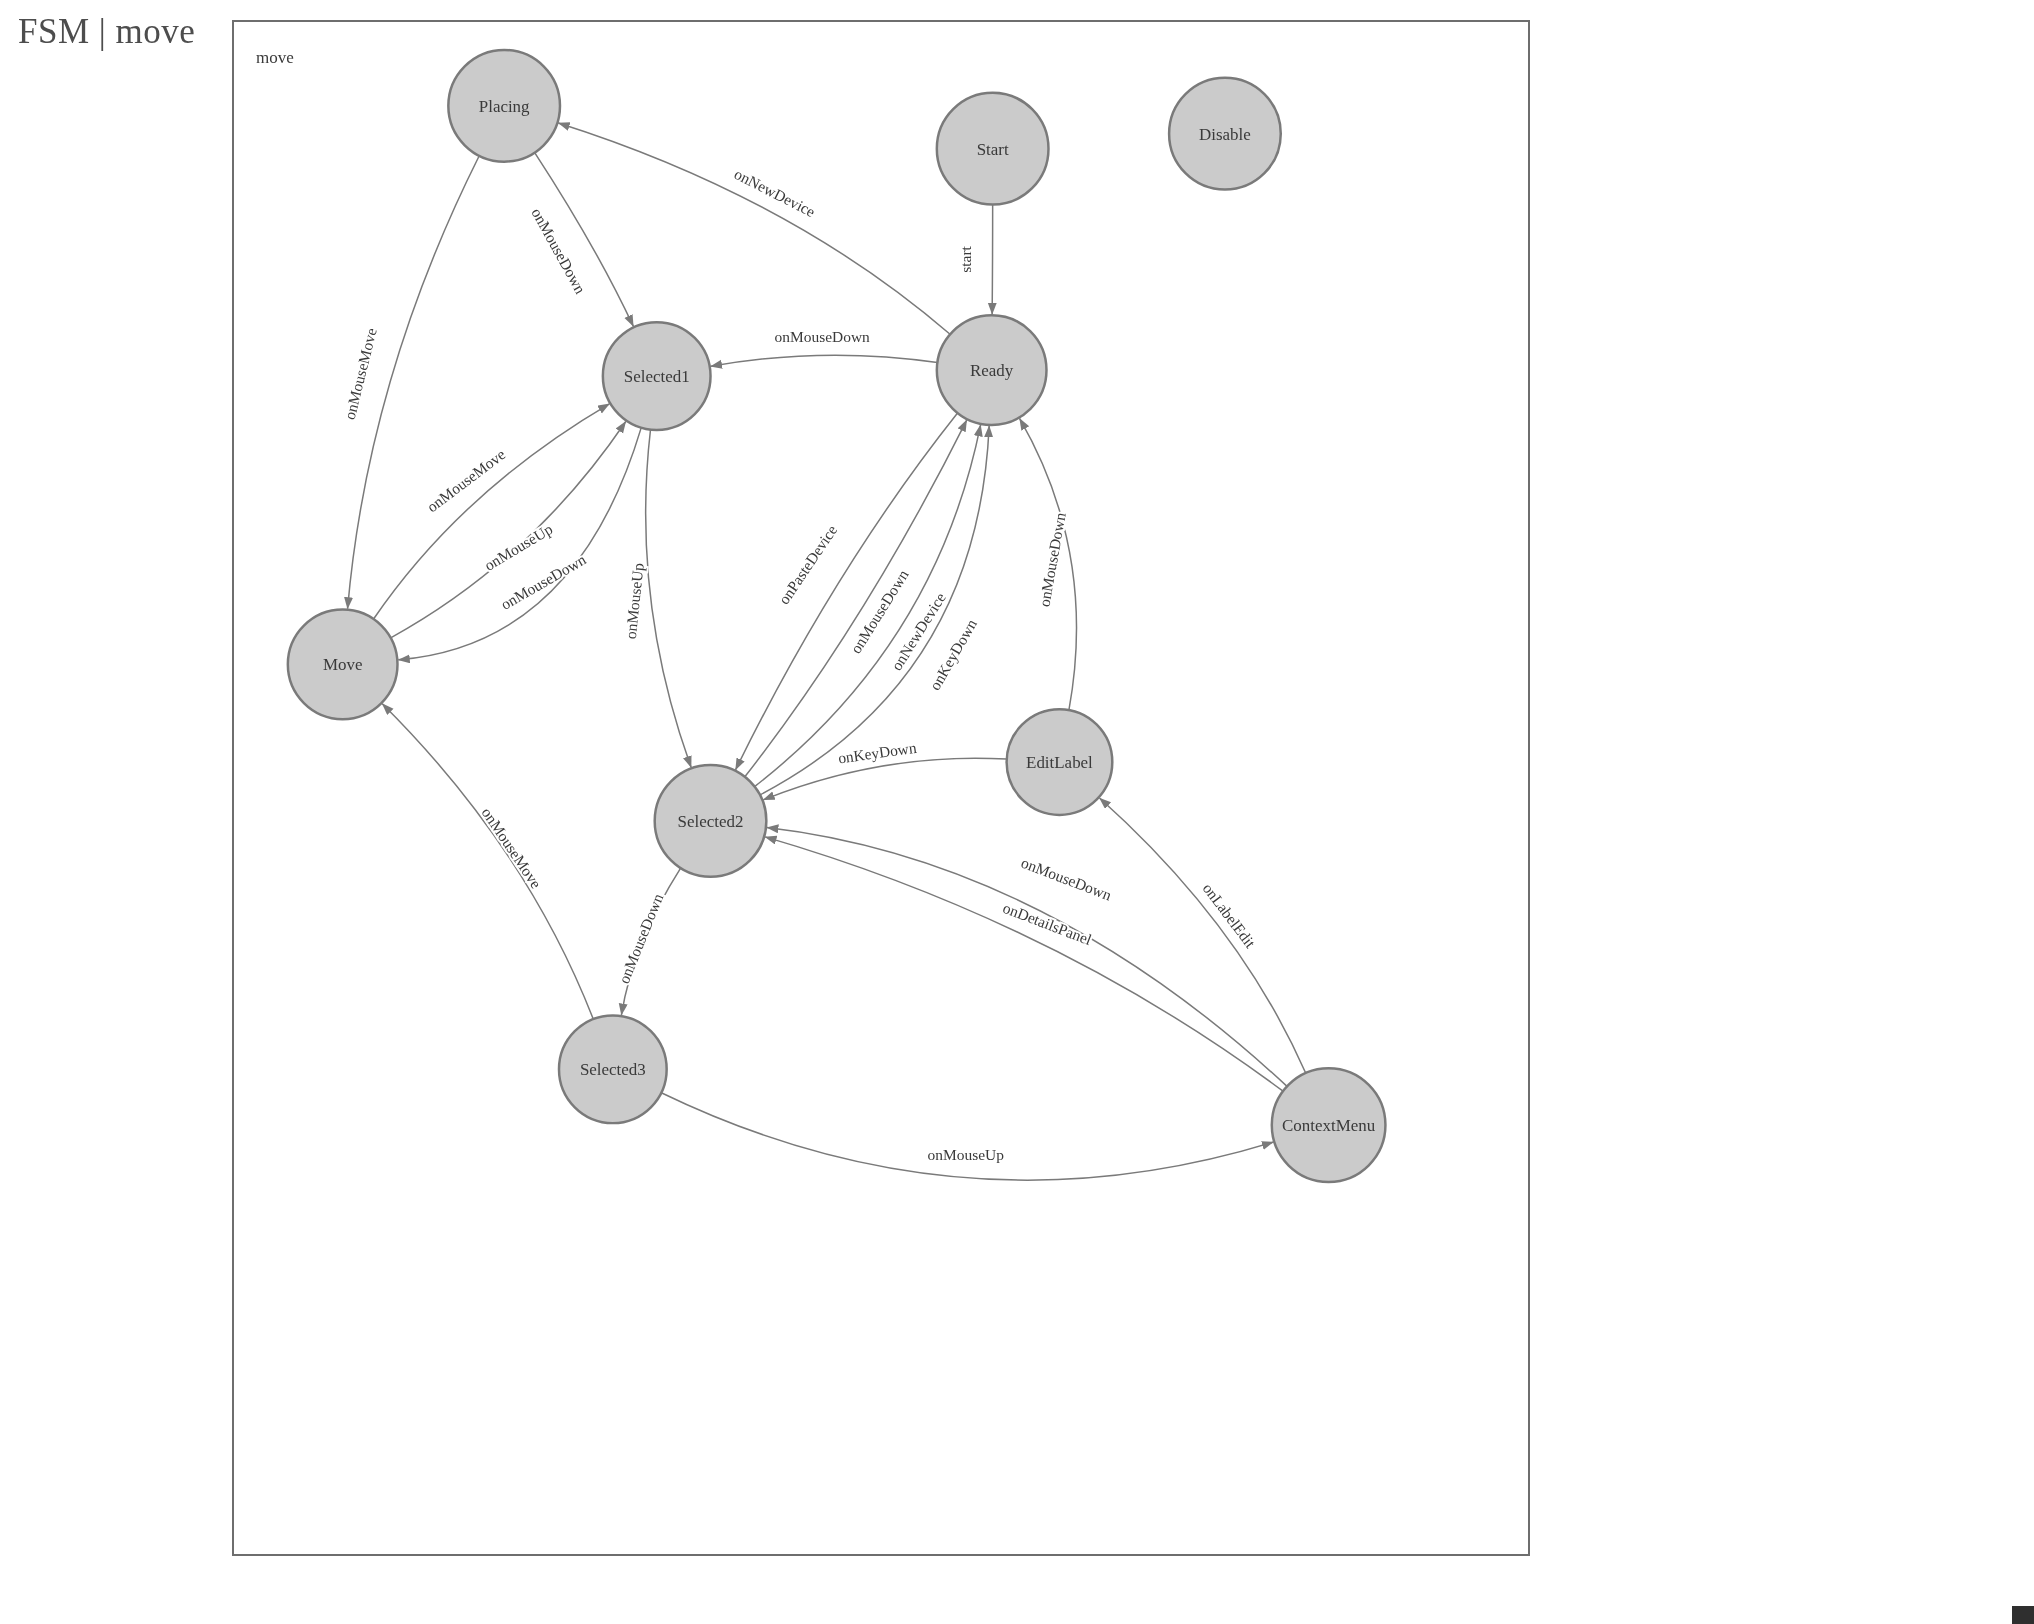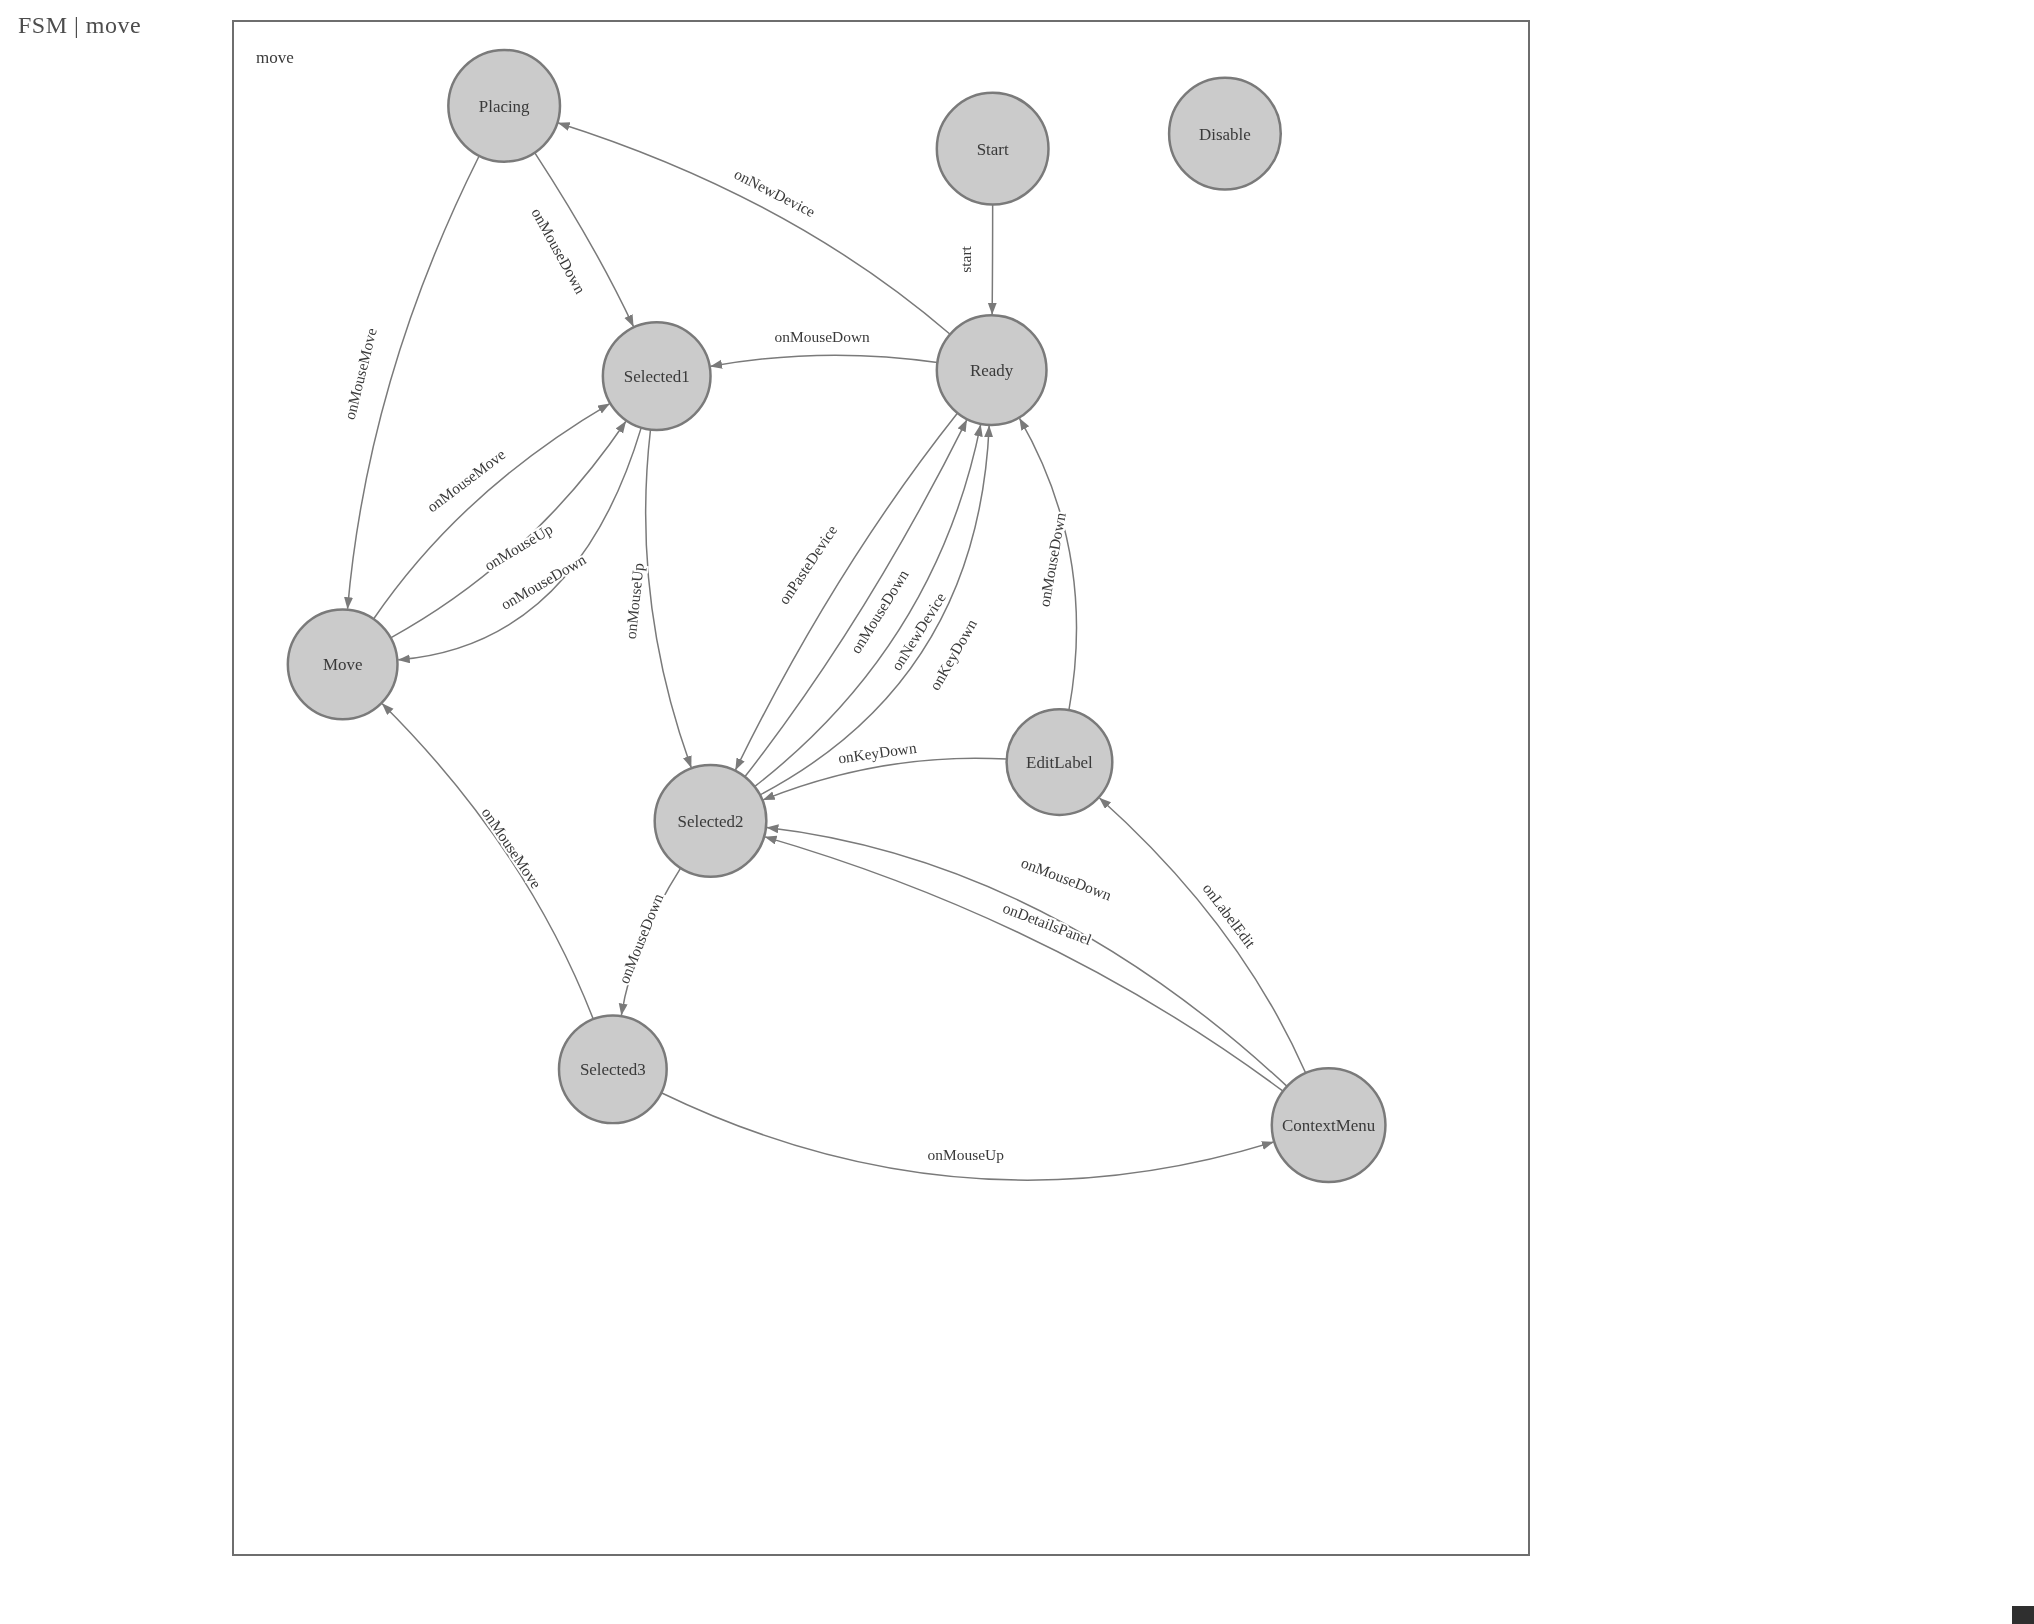--- a/index.html
+++ b/index.html
@@ -9,21 +9,21 @@
     --label-color:#3a3a3a;
     --title-color:#4d4d4d;
     --frame-border:#6e6e6e;
   }
   html,body{margin:0;padding:0;}
   body{
     width:2034px;height:1624px;position:relative;background:#ffffff;
     font-family:"Liberation Serif","DejaVu Serif",serif;overflow:hidden;
   }
   .page-title{
-    position:absolute;left:18px;top:12px;font-size:24px;color:var(--title-color);
+    position:absolute;left:18px;top:12px;font-size:35px;color:var(--title-color);
     letter-spacing:0.5px;
   }
   .frame{
     position:absolute;left:232px;top:20px;width:1298px;height:1536px;
     border:2px solid var(--frame-border);box-sizing:border-box;background:#ffffff;
   }
   .frame-label{
     position:absolute;left:22px;top:26px;font-size:17px;color:var(--label-color);
   }
   svg.fsm{position:absolute;left:0;top:0;width:100%;height:100%;display:block;}

